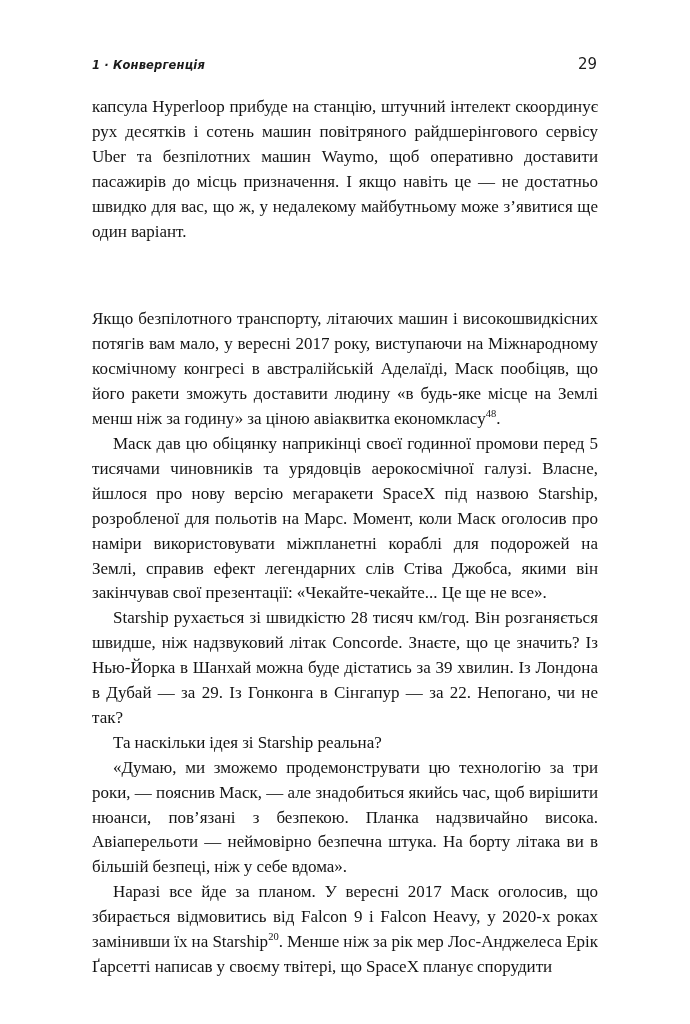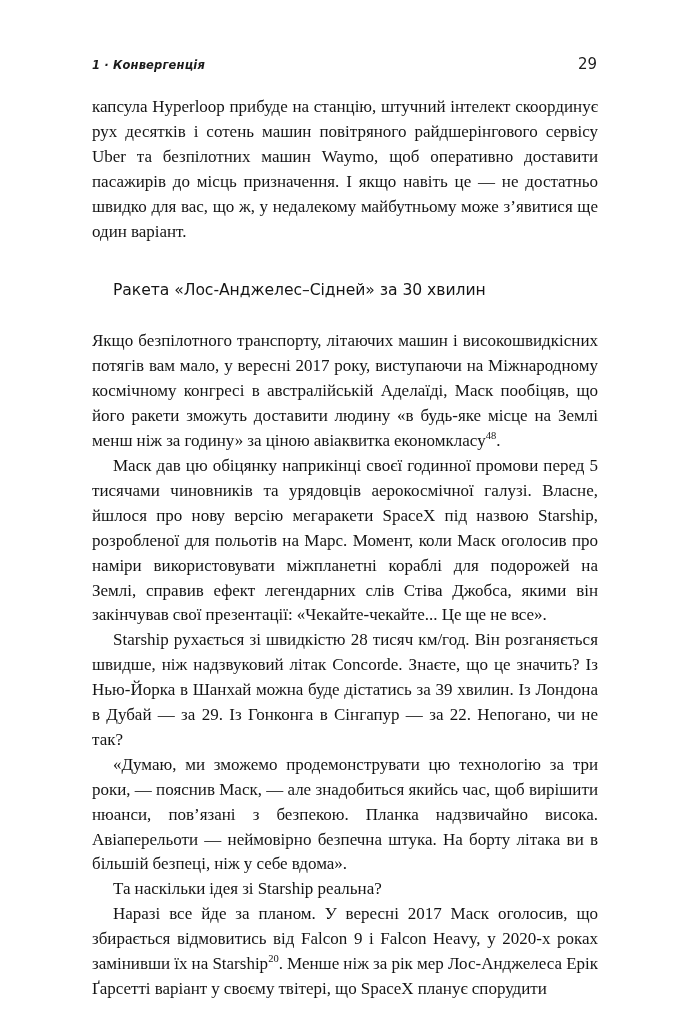--- a/index.html
+++ b/index.html
@@ -108,30 +108,29 @@
     <span class="running-head-title">1 · Конвергенція</span>
     <span class="folio">29</span>
   </div>
 
   <div class="text-column">
 
     <p class="body-par last-line-flush">капсула Hyperloop прибуде на станцію, штучний інтелект скоординує рух десятків і сотень машин повітряного райдшерінгового сервісу Uber та безпілотних машин Waymo, щоб оперативно доставити пасажирів до місць призначення. І якщо навіть це — не достатньо швидко для вас, що ж, у недалекому майбутньому може з’явитися ще один варіант.</p>
 
     <div class="space-before-heading"></div>
 
-    <h2 class="section-heading">Ракета «Лос-Анджелес–Сідней» за 30 хвилин</h2>
 
     <div class="space-after-heading"></div>
 
     <p class="body-par last-line-flush"><span>Якщо безпілотного транспорту, літаючих машин і високошвидкісних потягів вам мало, у вересні 2017 року, виступаючи на Міжнародному космічному конгресі в австралійській Аделаїді, Маск пообіцяв, що його ракети зможуть доставити людину «в будь-яке місце на Землі менш ніж за годину» за ціною авіаквитка економкласу</span><sup class="fn">48</sup><span>.</span></p>
 
     <p class="body-par indent last-line-flush">Маск дав цю обіцянку наприкінці своєї годинної промови перед 5 тисячами чиновників та урядовців аерокосмічної галузі. Власне, йшлося про нову версію мегаракети SpaceX під назвою Starship, розробленої для польотів на Марс. Момент, коли Маск оголосив про наміри використовувати міжпланетні кораблі для подорожей на Землі, справив ефект легендарних слів Стіва Джобса, якими він закінчував свої презентації: «Чекайте-чекайте... Це ще не все».</p>
 
     <p class="body-par indent last-line-flush">Starship рухається зі швидкістю 28 тисяч км/год. Він розганяється швидше, ніж надзвуковий літак Concorde. Знаєте, що це значить? Із Нью-Йорка в Шанхай можна буде дістатись за 39 хвилин. Із Лондона в Дубай — за 29. Із Гонконга в Сінгапур — за 22. Непогано, чи не так?</p>
 
+    <p class="body-par indent last-line-flush">Та наскільки ідея зі Starship реальна?</p>
+
     <p class="body-par indent last-line-flush">«Думаю, ми зможемо продемонструвати цю технологію за три роки, — пояснив Маск, — але знадобиться якийсь час, щоб вирішити нюанси, пов’язані з безпекою. Планка надзвичайно висока. Авіаперельоти — неймовірно безпечна штука. На борту літака ви в більшій безпеці, ніж у себе вдома».</p>
 
-    <p class="body-par indent last-line-flush">Та наскільки ідея зі Starship реальна?</p>
-
-    <p class="body-par indent last-line-flush"><span>Наразі все йде за планом. У вересні 2017 Маск оголосив, що збирається відмовитись від Falcon 9 і Falcon Heavy, у 2020-х роках замінивши їх на Starship</span><sup class="fn">20</sup><span>. Менше ніж за рік мер Лос-Анджелеса Ерік Ґарсетті варіант у своєму твітері, що SpaceX планує спорудити</span></p>
+    <p class="body-par indent last-line-flush"><span>Наразі все йде за планом. У вересні 2017 Маск оголосив, що збирається відмовитись від Falcon 9 і Falcon Heavy, у 2020-х роках замінивши їх на Starship</span><sup class="fn">20</sup><span>. Менше ніж за рік мер Лос-Анджелеса Ерік Ґарсетті написав у своєму твітері, що SpaceX планує спорудити</span></p>
 
   </div>
 </div>
 
 </body></html>

